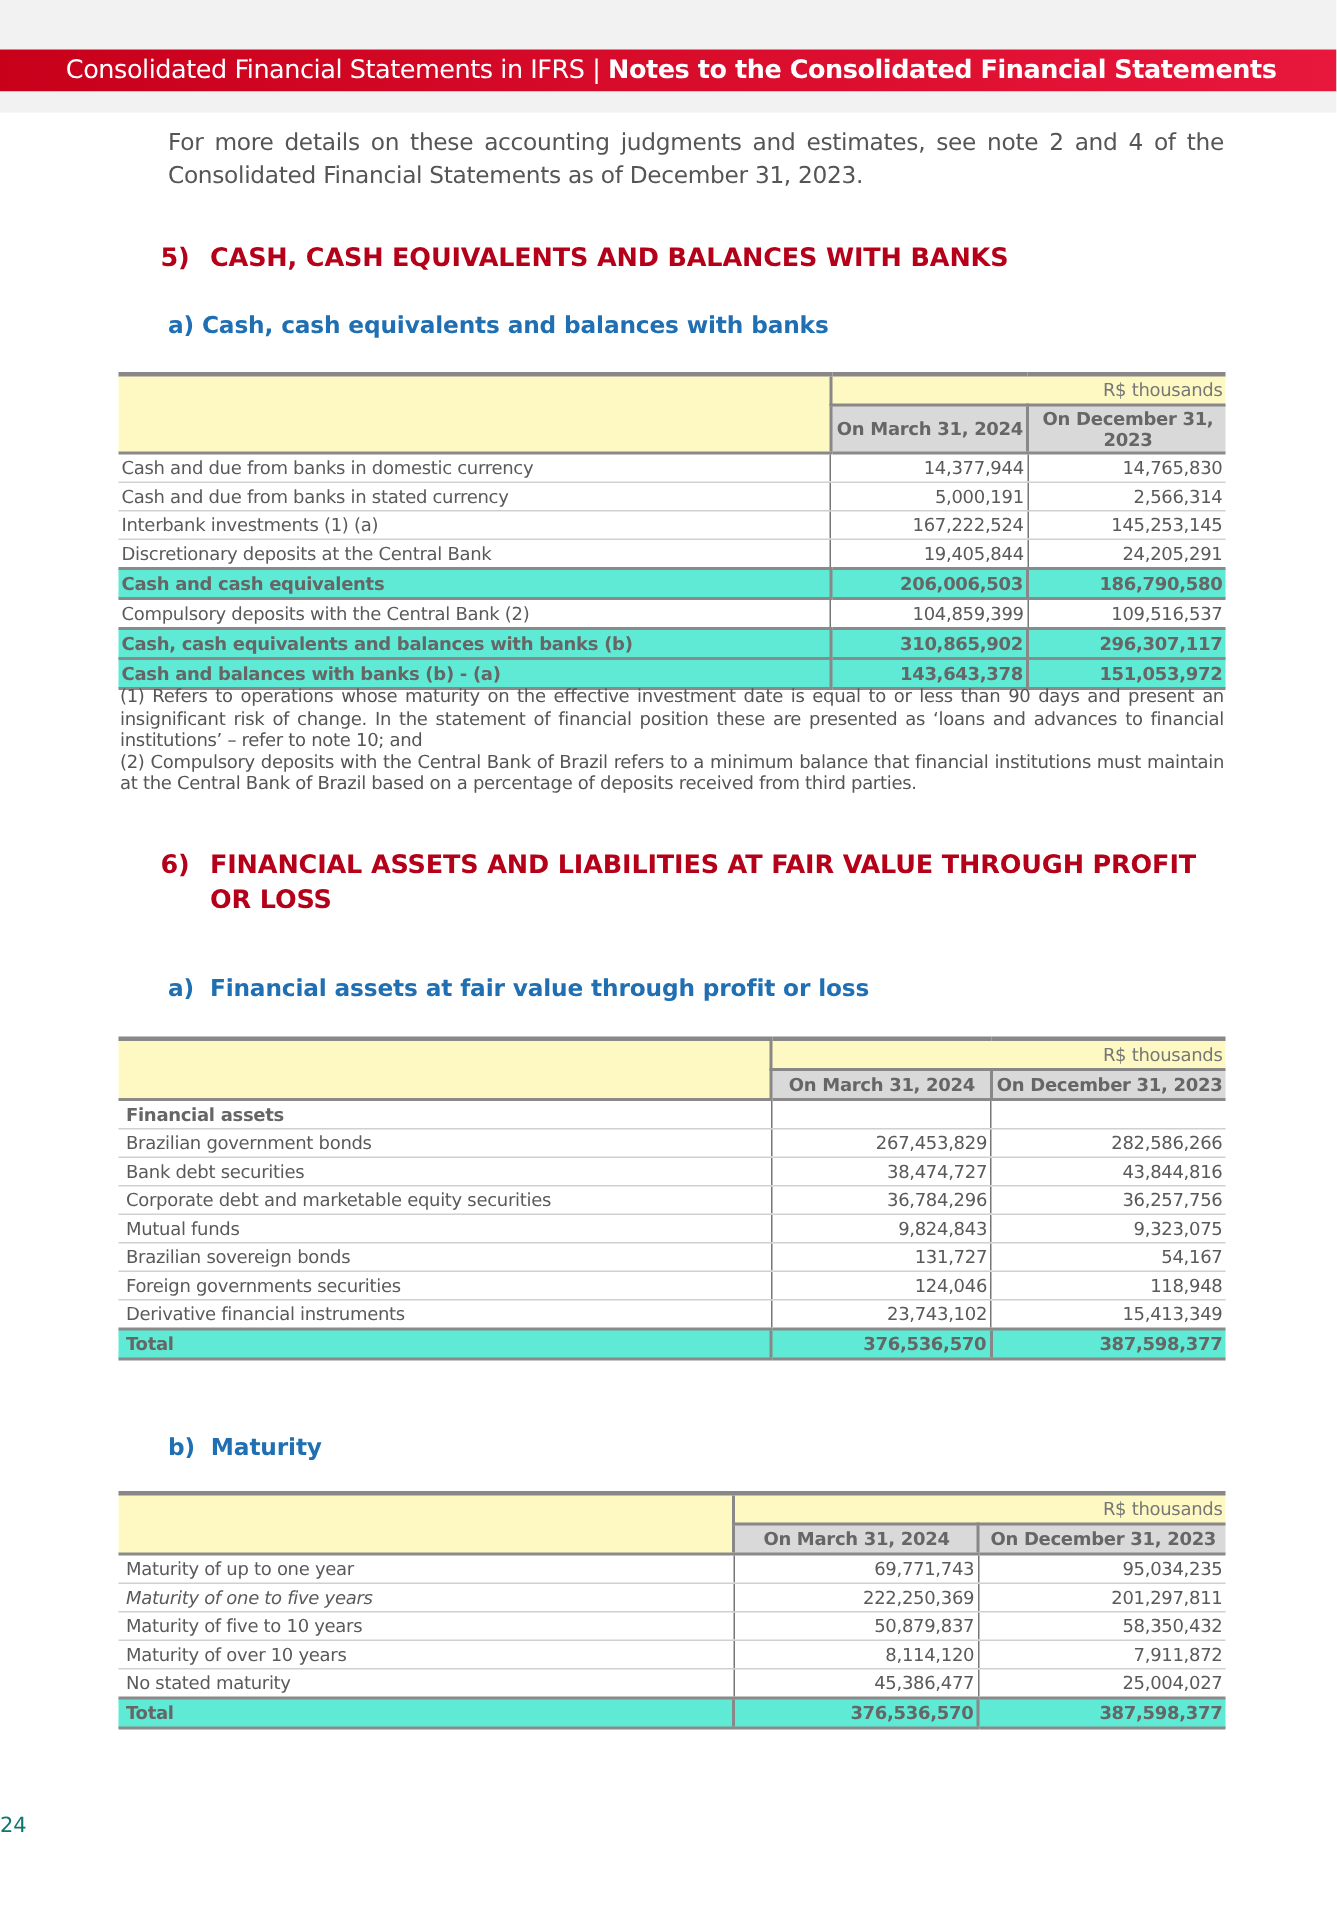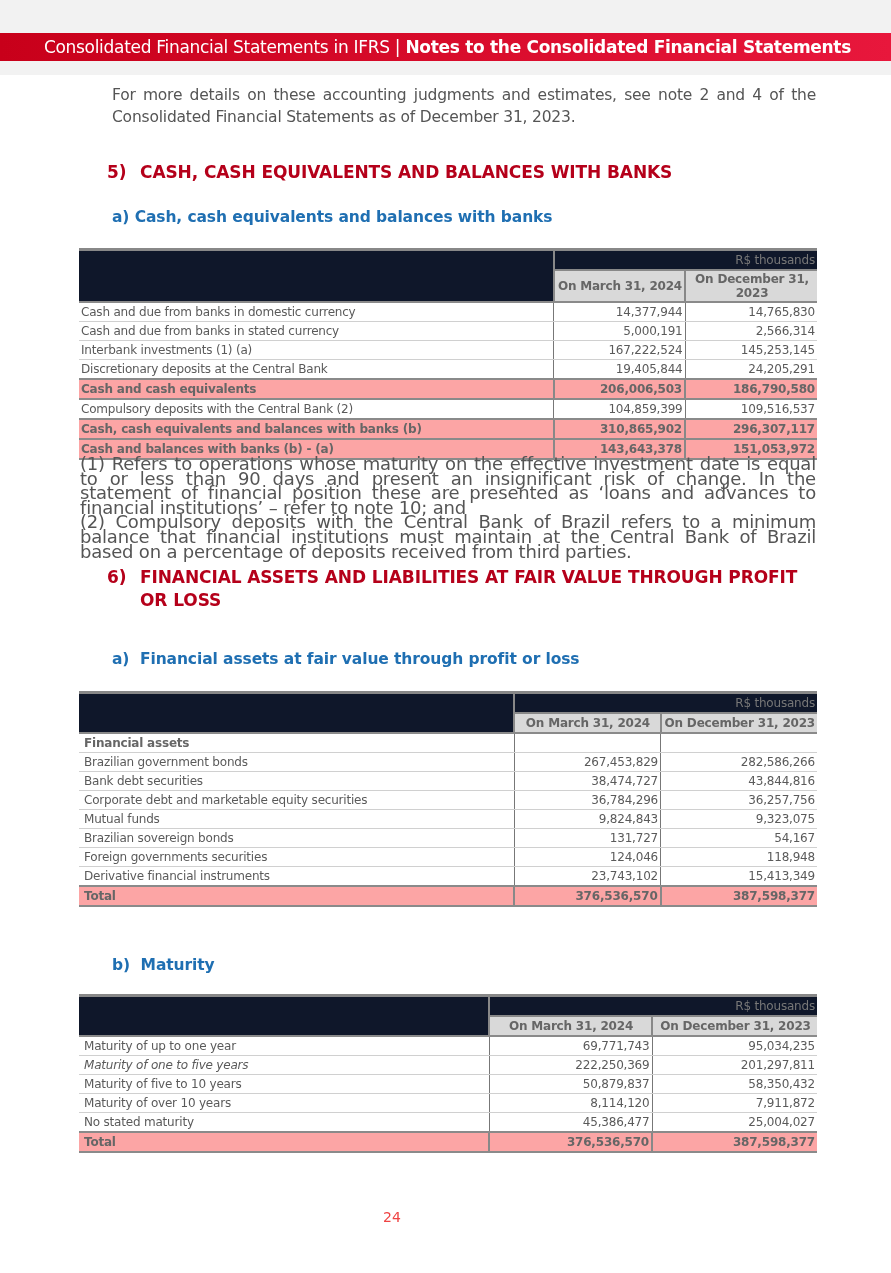--- a/index.html
+++ b/index.html
@@ -9,28 +9,28 @@
   .banner b { font-weight:bold; }
   .substrip { position:absolute; left:0; top:61px; width:891px; height:14px; background:#f2f2f2; }
   .intro { position:absolute; left:112px; top:84px; width:704px; font-size:15.5px; line-height:22px; color:#555; text-align:justify; letter-spacing:-0.2px; }
   .h1 { position:absolute; color:#b5001a; font-weight:bold; font-size:17px; letter-spacing:-0.1px; }
   .h1 .num { display:inline-block; width:33px; }
   .h2 { position:absolute; color:#1f6fb2; font-weight:bold; font-size:15.5px; letter-spacing:-0.1px; }
   table.fin { position:absolute; border-collapse:collapse; font-size:12px; color:#5a5a5a; letter-spacing:-0.2px; }
   table.fin td { padding:0 2px 0 3px; height:18px; line-height:17px; border-bottom:1px solid #d0d0d0; white-space:nowrap; }
   table.fin td.num { text-align:right; border-left:1px solid #777; }
   table.fin tr.hdr td { background:#d9d9d9; border-bottom:2px solid #8a8a8a; }
-  table.fin tr.hdr1 td { border-top:3px solid #888; border-bottom:none; background:#0f172a; }
+  table.fin tr.hdr1 td { border-top:3px solid #888; border-bottom:none; background:#fef9c3; }
   table.fin tr.hdr1 td.unit { text-align:right; color:#777; border-left:2px solid #888; border-bottom:2px solid #888; }
   table.fin tr.hdr2 td.col { text-align:center; font-weight:bold; color:#666; border-left:2px solid #888; line-height:14px; }
-  table.fin tr.tot td { background:#fca5a5; font-weight:bold; color:#666; border-top:2px solid #8a8a8a; border-bottom:2px solid #8a8a8a; }
+  table.fin tr.tot td { background:#5eead4; font-weight:bold; color:#666; border-top:2px solid #8a8a8a; border-bottom:2px solid #8a8a8a; }
   table.fin tr.tot td.num { border-left:2px solid #888; }
   table.fin tr.sec td { font-weight:bold; color:#666; }
-  .footnote { position:absolute; left:80px; top:457px; width:736px; font-size:18px; line-height:14.6px; color:#555; text-align:justify; letter-spacing:-0.2px; }
-  .pagenum { position:absolute; left:0; width:784px; top:1209px; text-align:center; font-size:14px; color:#ef4444; }
+  .footnote { position:absolute; left:80px; top:457px; width:736px; font-size:12px; line-height:14.6px; color:#555; text-align:justify; letter-spacing:-0.2px; }
+  .pagenum { position:absolute; left:0; width:784px; top:1209px; font-size:14px; color:#0f766e; }
 </style>
 </head>
 <body>
 
 <div class="topstrip"></div>
 <div class="banner"><span>Consolidated Financial Statements in IFRS | </span><b>Notes to the Consolidated Financial Statements</b></div>
 <div class="substrip"></div>
 
 <div class="intro">For more details on these accounting judgments and estimates, see note 2 and 4 of the Consolidated Financial Statements as of December 31, 2023.</div>
 

